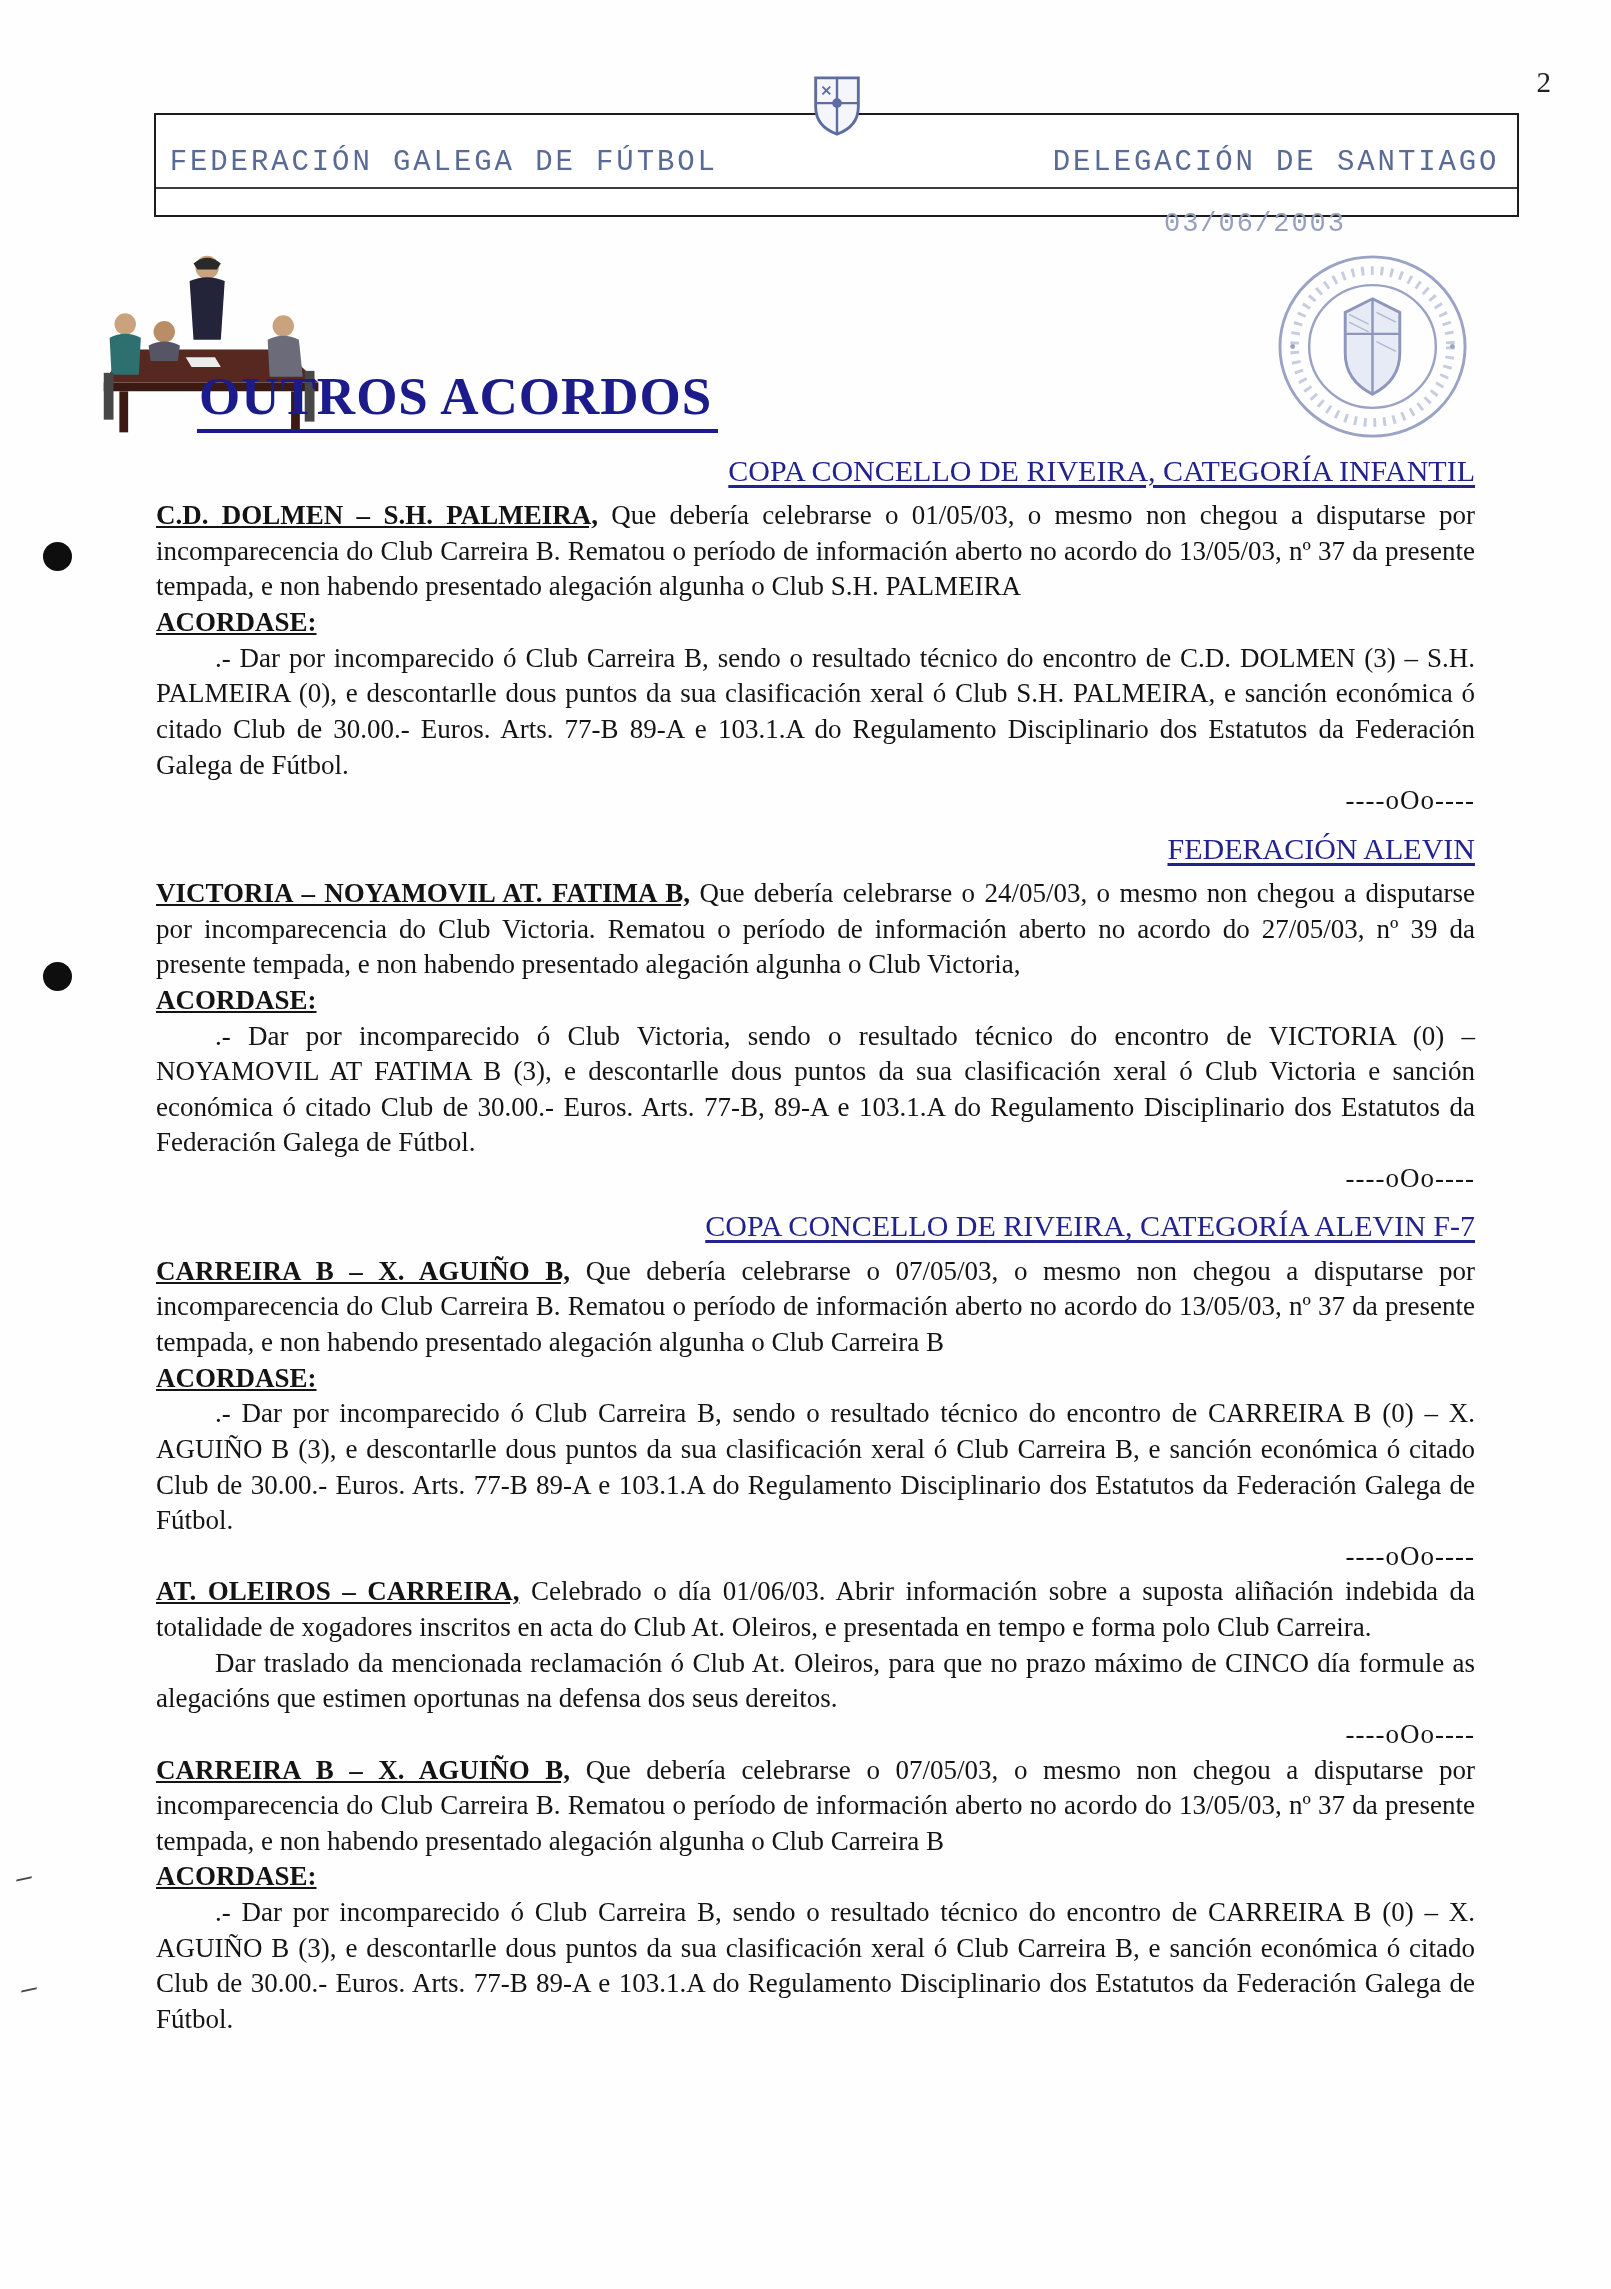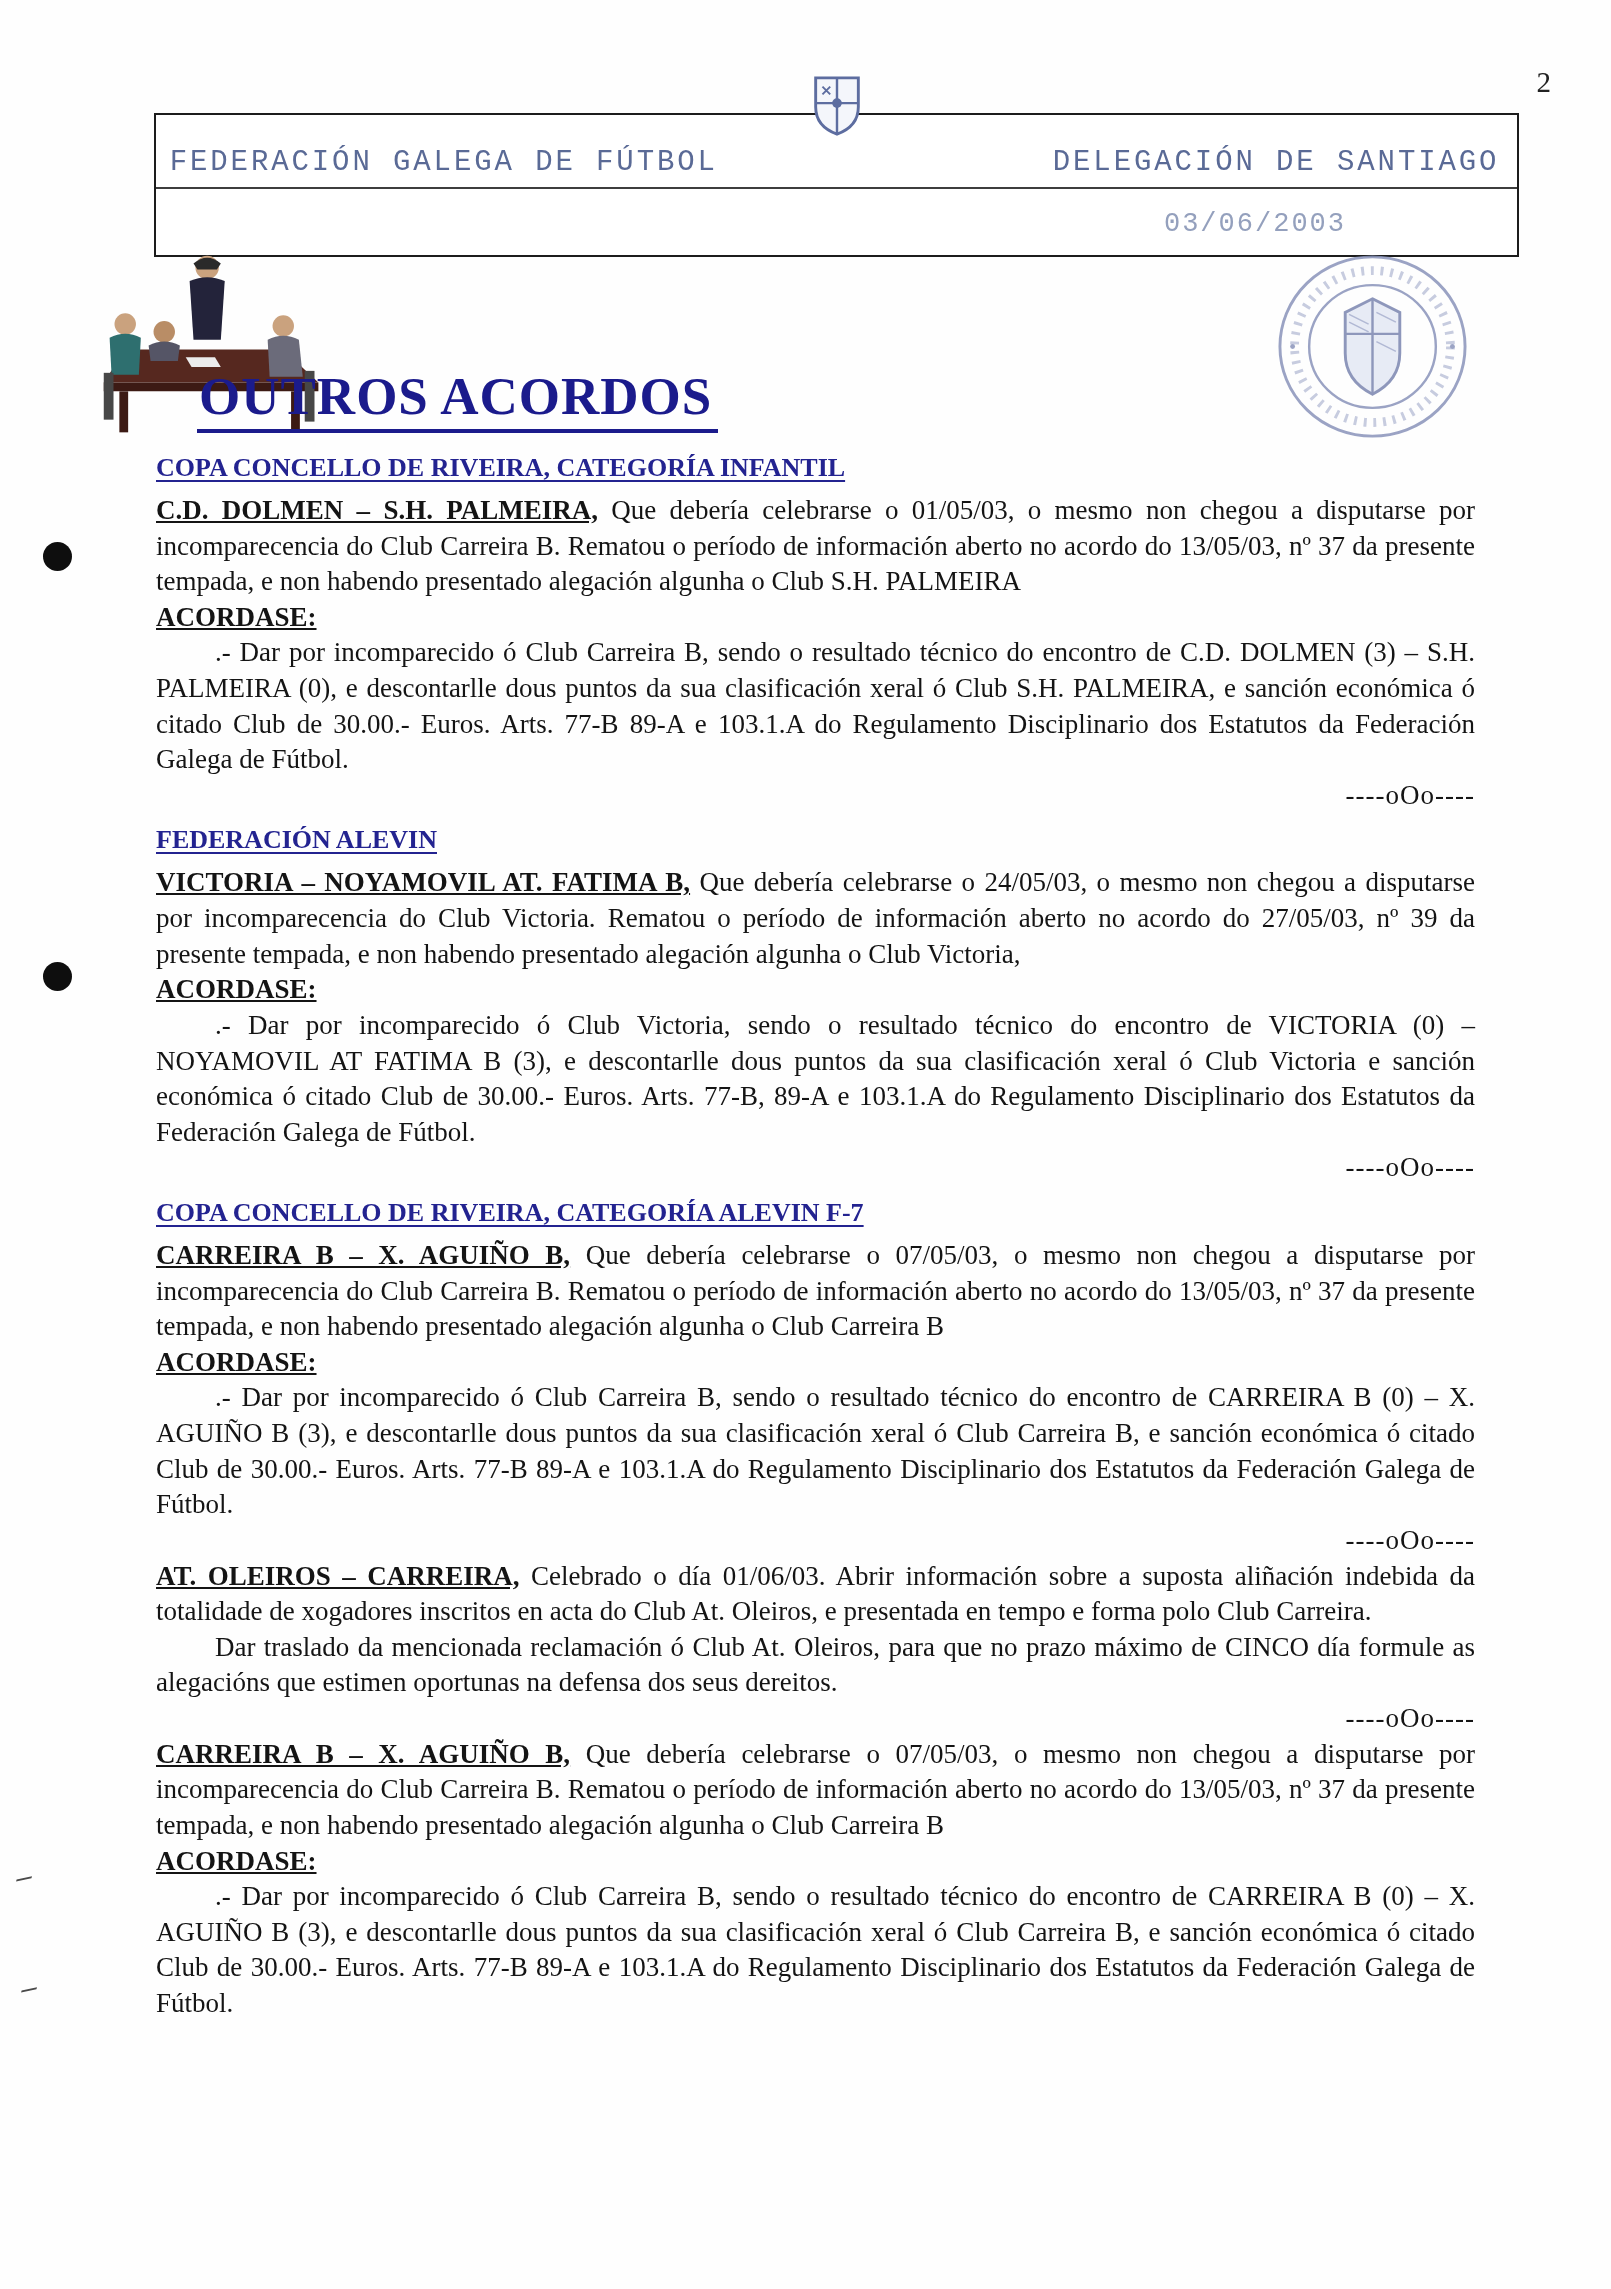--- a/index.html
+++ b/index.html
@@ -16,21 +16,21 @@
     background: #fefefe;
     overflow: hidden;
   }
   .page-number {
     position: absolute; top: 66px; right: 60px;
     font-size: 29px; color: #222;
   }
   
   .header-box {
     position: absolute; left: 154px; top: 113px;
-    width: 1365px; height: 144px;
+    width: 1365px; height: 104px;
     border: 2.9px solid #1c1c1c; background: #fff;
   }
   .hb-top {
     display: flex; justify-content: space-between; align-items: flex-end;
     padding: 31px 17.6px 7.8px 13.7px;
     border-bottom: 2.9px solid #3d3d3d;
     font-family: "Liberation Mono", monospace;
     color: #5a6a96; font-size: 29px; letter-spacing: 2.9px; white-space: nowrap;
   }
   .hb-date {
@@ -54,22 +54,22 @@
     font-family: "Liberation Serif", serif;
   }
   .stamp { position: absolute; right: 54px; top: 5.9px; opacity: 0.85; }
   
   .content {
     position: absolute; left: 156px; top: 441px; width: 1319px;
     font-size: 27px; line-height: 1.32; text-align: justify;
   }
   .content p { margin: 0; }
   .section-heading {
-    margin: 9.8px 0 7.8px; text-align: left;
-    font-size: 26px; font-weight: bold; color: #232390;
+    margin: 9.8px 0 7.8px; text-align: right;
+    font-size: 30px; font-weight: normal; color: #232390;
     text-decoration: underline; text-underline-offset: 3.9px;
   }
   .lead { font-weight: bold; text-decoration: underline; }
   .acordase { font-weight: bold; text-decoration: underline; }
   .indent { text-indent: 59px; }
   .separator {
     text-align: right; font-weight: normal;
     margin: 17.6px 0 11.7px; letter-spacing: 1px;
   }
   

